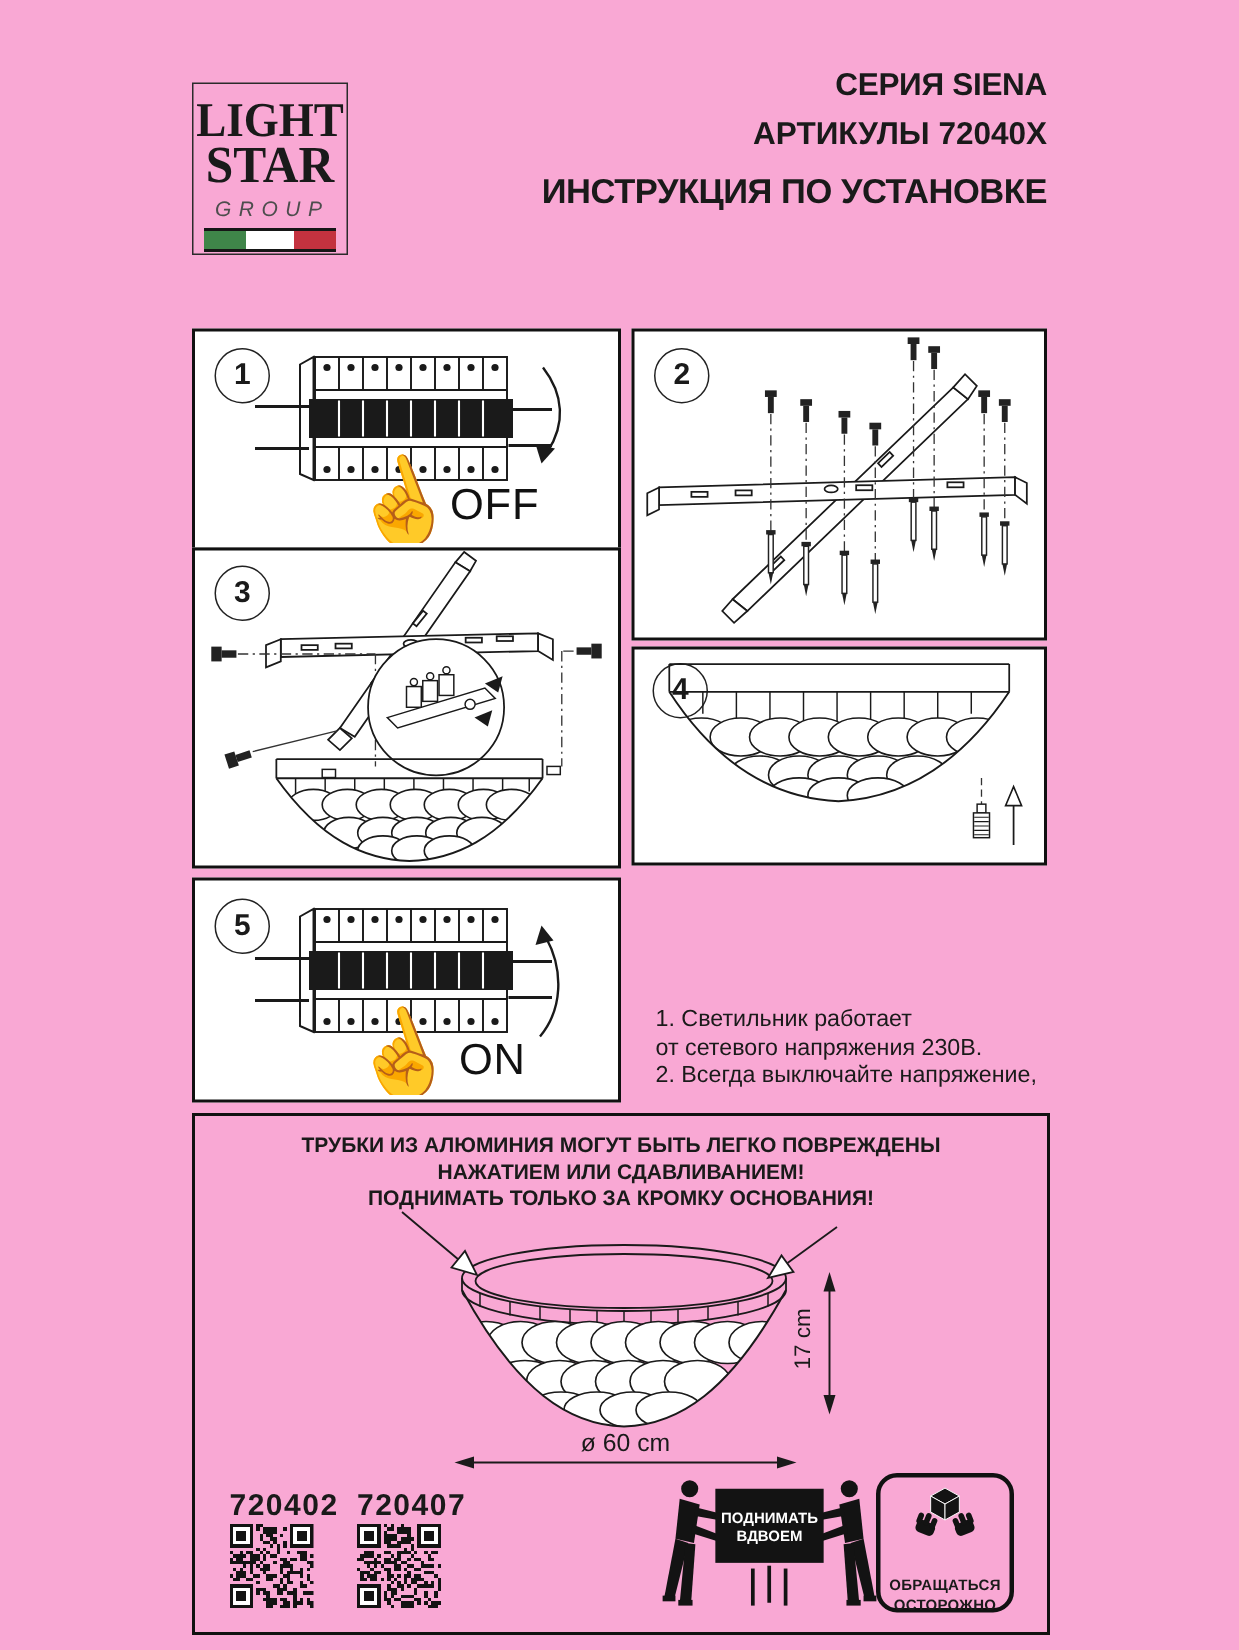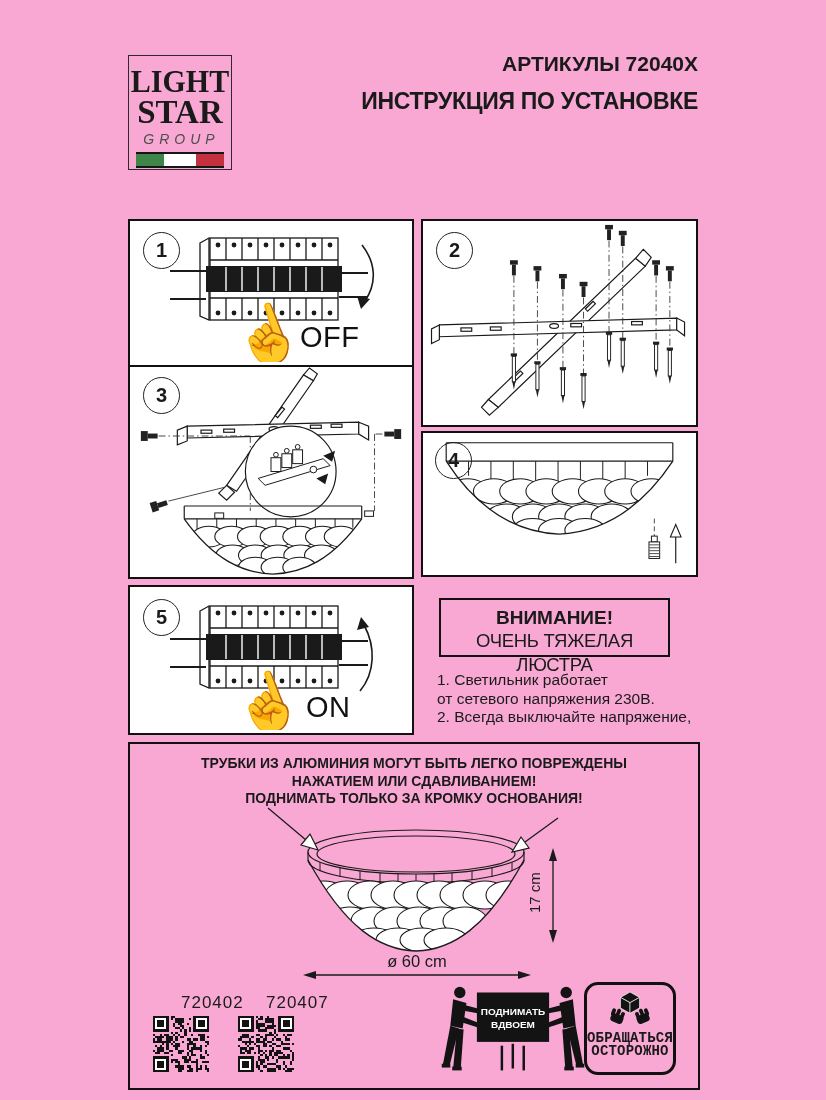--- a/index.html
+++ b/index.html
@@ -26,43 +26,44 @@
   .biglabel{font-size:29px;font-weight:500;color:#111;letter-spacing:0.5px;}
   
   .attn{left:439px;top:598px;width:231px;height:59px;border:2px solid #111;box-sizing:border-box;
         text-align:center;padding-top:7px;}
   .attn .a1{font-size:19px;font-weight:bold;line-height:22px;}
   .attn .a2{font-size:18.5px;font-weight:400;line-height:24px;letter-spacing:-0.3px;}
   .notes{left:437px;top:671px;width:265px;font-size:15.5px;line-height:18.5px;font-weight:500;}
   
   .bottom{left:128px;top:742px;width:572px;height:348px;border:2px solid #111;box-sizing:border-box;}
   .hwarn{width:100%;text-align:center;font-weight:bold;font-size:14px;line-height:17.5px;}
-  .art{font-size:17px;font-weight:400;letter-spacing:1px;margin-left:28px;}
+  .art{font-size:20px;font-weight:700;letter-spacing:1px;}
   .qr{width:56px;height:56px;}
   .care{left:584px;top:982px;width:92px;height:93px;border:3px solid #111;border-radius:14px;
         box-sizing:border-box;text-align:center;padding-top:6px;}
-  .care .ct{font-size:14px;font-weight:800;line-height:13px;letter-spacing:0.2px;margin-top:3px;font-family:Liberation Mono, monospace;}
+  .care .ct{font-size:10px;font-weight:800;line-height:13px;letter-spacing:0.2px;margin-top:21px;}
   svg text{font-family:"Liberation Sans",sans-serif;}
 </style>
 </head>
 <body>
 
 <div class="page">
 
   <div class="abs logo">
     <div class="l1">LIGHT</div>
     <div class="l2">STAR</div>
     <div class="l3">GROUP</div>
     <div class="flag">
       <span style="width:32%;background:#3f8549;"></span>
         <span style="width:36%;background:#fff;"></span>
         <span style="width:32%;background:#c4323f;"></span>
     </div>
   </div>
   <div class="abs hdr">
+    <div class="s">СЕРИЯ SIENA</div>
     <div class="a">АРТИКУЛЫ 72040X</div>
     <div class="t">
       <div>ИНСТРУКЦИЯ ПО УСТАНОВКЕ</div>
     </div>
   </div>
 
   <div class="abs panel" style="left:128px;top:219px;width:286px;height:148px;">
     <div class="abs stepnum" style="left:13px;top:11px;">1</div>
     <svg class="abs" style="left:0;top:0;" width="282" height="141" viewBox="0 0 282 141">
       <g stroke="#1a1a1a" fill="none" stroke-width="1.3">
@@ -404,24 +405,20 @@
             <line x1="231" y1="121" x2="241" y2="121"></line>
             <line x1="231" y1="124" x2="241" y2="124"></line>
             <line x1="231" y1="127" x2="241" y2="127"></line>
         </g>
         <line x1="258" y1="134" x2="258" y2="104" stroke="#1a1a1a" stroke-width="1.2"></line>
         <polygon points="258,94 252.5,107 263.5,107" fill="#fff" stroke="#1a1a1a" stroke-width="1.1"></polygon>
       </g>
     </svg>
   </div>
 
-  <div class="abs attn">
-    <div class="a1">ВНИМАНИЕ!</div>
-    <div class="a2">ОЧЕНЬ ТЯЖЕЛАЯ ЛЮСТРА</div>
-  </div>
   <div class="abs notes">
     <div>1. Светильник работает</div>
     <div>от сетевого напряжения 230В.</div>
     <div>2. Всегда выключайте напряжение,</div>
   </div>
 
   <div class="abs bottom">
     <div class="hwarn" style="margin-top:11px;">
       <div>ТРУБКИ ИЗ АЛЮМИНИЯ МОГУТ БЫТЬ ЛЕГКО ПОВРЕЖДЕНЫ</div>
       <div>НАЖАТИЕМ ИЛИ СДАВЛИВАНИЕМ!</div>

